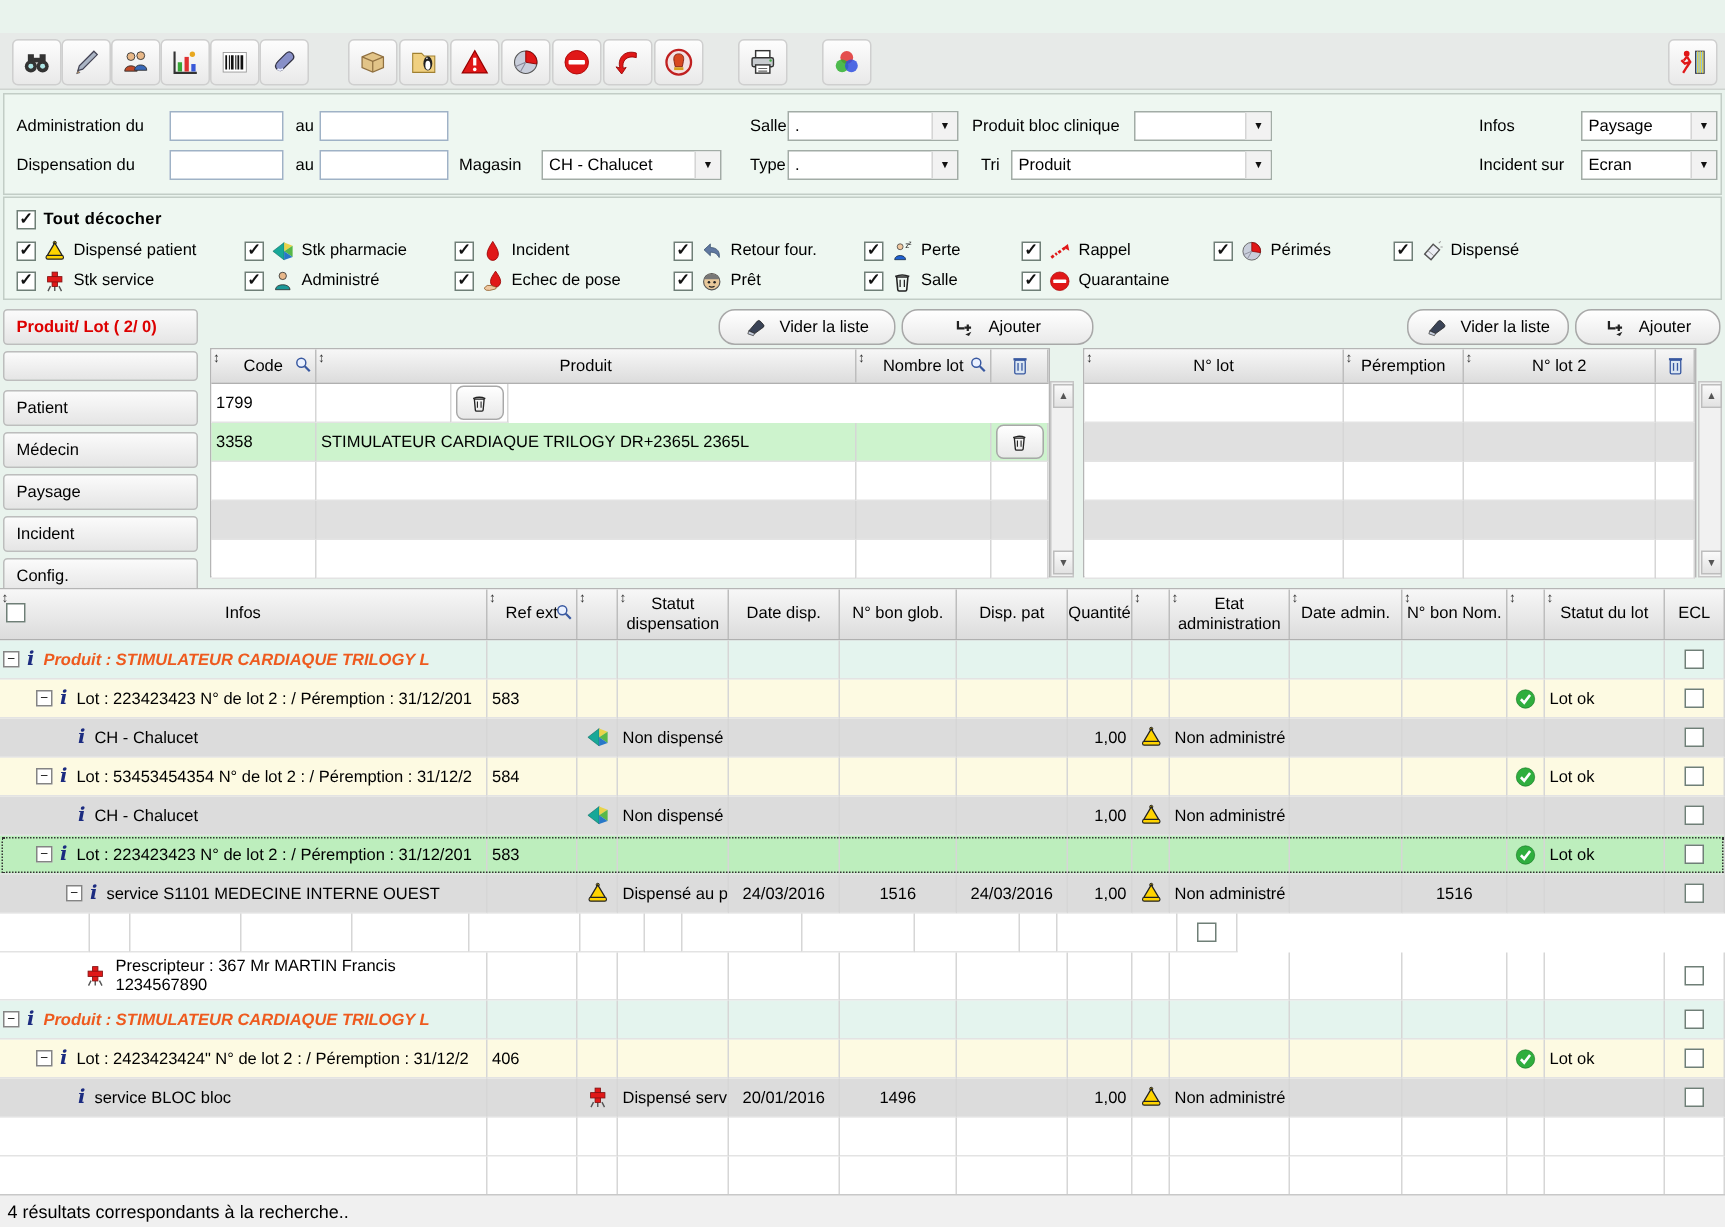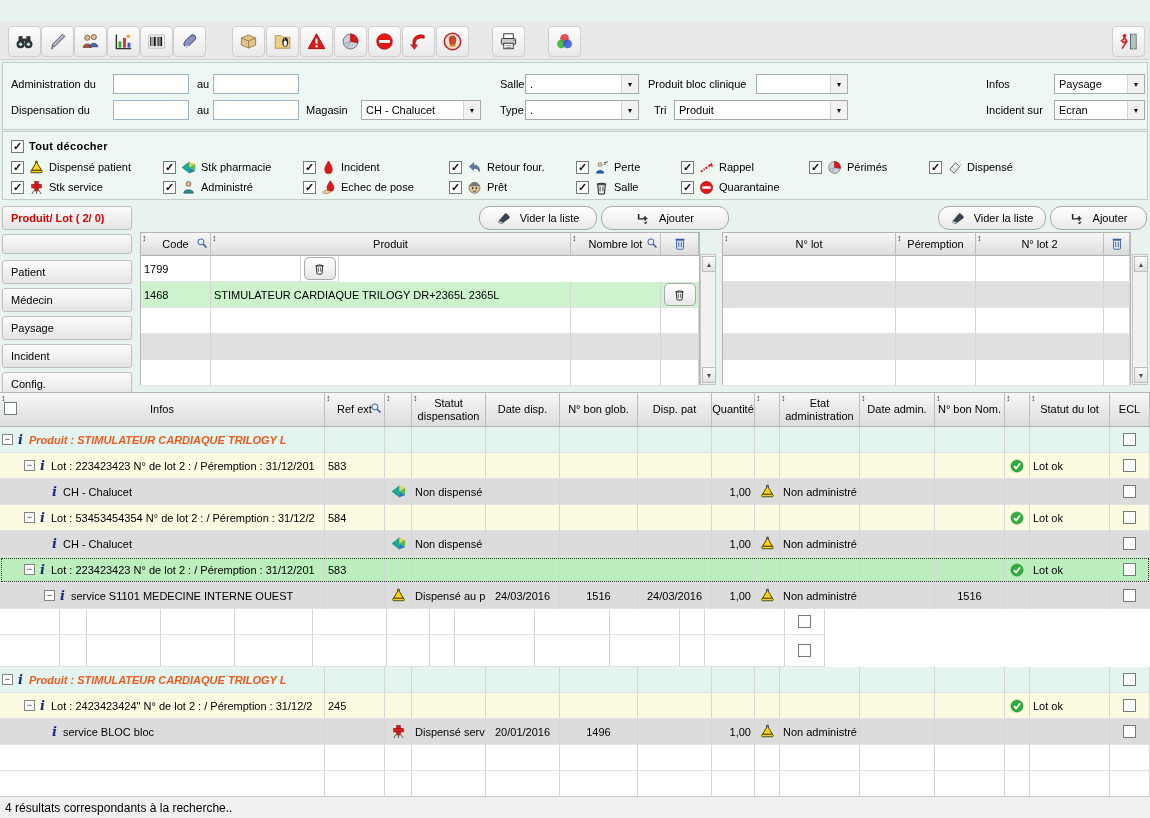--- a/index.html
+++ b/index.html
@@ -532,21 +532,21 @@
                 <svg style="width:13px;height:13px" viewBox="0 0 16 16">
                   <path d="M4 5 h8 l-.8 9 a1 1 0 0 1 -1 .9 h-4.4 a1 1 0 0 1 -1 -.9 Z" fill="none" stroke="#222" stroke-width="1.1"></path>
                   <path d="M3 4.6 q5 -2.2 10 0" fill="none" stroke="#222" stroke-width="1.1"></path>
                   <path d="M6.5 7 v5 M9.5 7 v5" stroke="#222" stroke-width="0.9"></path>
                 </svg>
               </span>
             </span>
           </div>
         </div>
         <div class="grow" style="height:26px;background:#cdf3cd">
-          <div class="gc" style="width:70px">1468</div>
+          <div class="gc" style="width:70px">3358</div>
           <div class="gc" style="width:360px">STIMULATEUR CARDIAQUE TRILOGY DR+2365L  2365L</div>
           <div class="gc" style="width:90px"></div>
           <div class="gc center" style="width:38px;padding:0">
             <span class="trash-btn">
               <span class="ico" style="width:13px">
                 <svg style="width:13px;height:13px" viewBox="0 0 16 16">
                   <path d="M4 5 h8 l-.8 9 a1 1 0 0 1 -1 .9 h-4.4 a1 1 0 0 1 -1 -.9 Z" fill="none" stroke="#222" stroke-width="1.1"></path>
                   <path d="M3 4.6 q5 -2.2 10 0" fill="none" stroke="#222" stroke-width="1.1"></path>
                   <path d="M6.5 7 v5 M9.5 7 v5" stroke="#222" stroke-width="0.9"></path>
                 </svg>
@@ -944,20 +944,30 @@
           <div class="gc" style="width:80px"></div>
           <div class="gc" style="width:75px"></div>
           <div class="gc center" style="width:70px"></div>
           <div class="gc center" style="width:25px"></div>
           <div class="gc" style="width:80px"></div>
           <div class="gc center" style="width:40px">
             <span class="cbx"></span>
           </div>
         </div>
         <div class="grow" style="height:32px;background:#ffffff">
+          <div class="gc" style="width:325px;padding-left:56px">
+            <span class="ico" style="width:15px">
+              <svg style="width:15px;height:15px" viewBox="0 0 16 16">
+                <path d="M5 11.5 L3.2 15 M11 11.5 L12.8 15 M8 11.5 V15" stroke="#555" stroke-width="1" fill="none"></path>
+                <rect x="6.1" y="1.5" width="3.8" height="10.2" fill="#e01818" stroke="#801010" stroke-width="0.6"></rect>
+                <rect x="2.9" y="4.7" width="10.2" height="3.8" fill="#e01818" stroke="#801010" stroke-width="0.6"></rect>
+              </svg>
+            </span>
+            <span class="mini-line2" style="margin-left:6px">Prescripteur : 367 Mr MARTIN Francis<br>1234567890</span>
+          </div>
           <div class="gc" style="width:60px"></div>
           <div class="gc center" style="width:27px"></div>
           <div class="gc" style="width:74px"></div>
           <div class="gc center" style="width:74px"></div>
           <div class="gc center" style="width:78px"></div>
           <div class="gc center" style="width:74px"></div>
           <div class="gc right" style="width:43px"></div>
           <div class="gc center" style="width:25px"></div>
           <div class="gc" style="width:80px"></div>
           <div class="gc" style="width:75px"></div>
@@ -990,21 +1000,21 @@
           <div class="gc center" style="width:40px">
             <span class="cbx"></span>
           </div>
         </div>
         <div class="grow" style="height:26px;background:#fdfae2">
           <div class="gc" style="width:325px;padding-left:24px">
             <span class="exp">−</span>
             <span class="iico">i</span>
             <span>Lot : 2423423424"  N° de lot 2 :  /  Péremption : 31/12/2</span>
           </div>
-          <div class="gc" style="width:60px">245</div>
+          <div class="gc" style="width:60px">406</div>
           <div class="gc center" style="width:27px"></div>
           <div class="gc" style="width:74px"></div>
           <div class="gc center" style="width:74px"></div>
           <div class="gc center" style="width:78px"></div>
           <div class="gc center" style="width:74px"></div>
           <div class="gc right" style="width:43px"></div>
           <div class="gc center" style="width:25px"></div>
           <div class="gc" style="width:80px"></div>
           <div class="gc" style="width:75px"></div>
           <div class="gc center" style="width:70px"></div>

